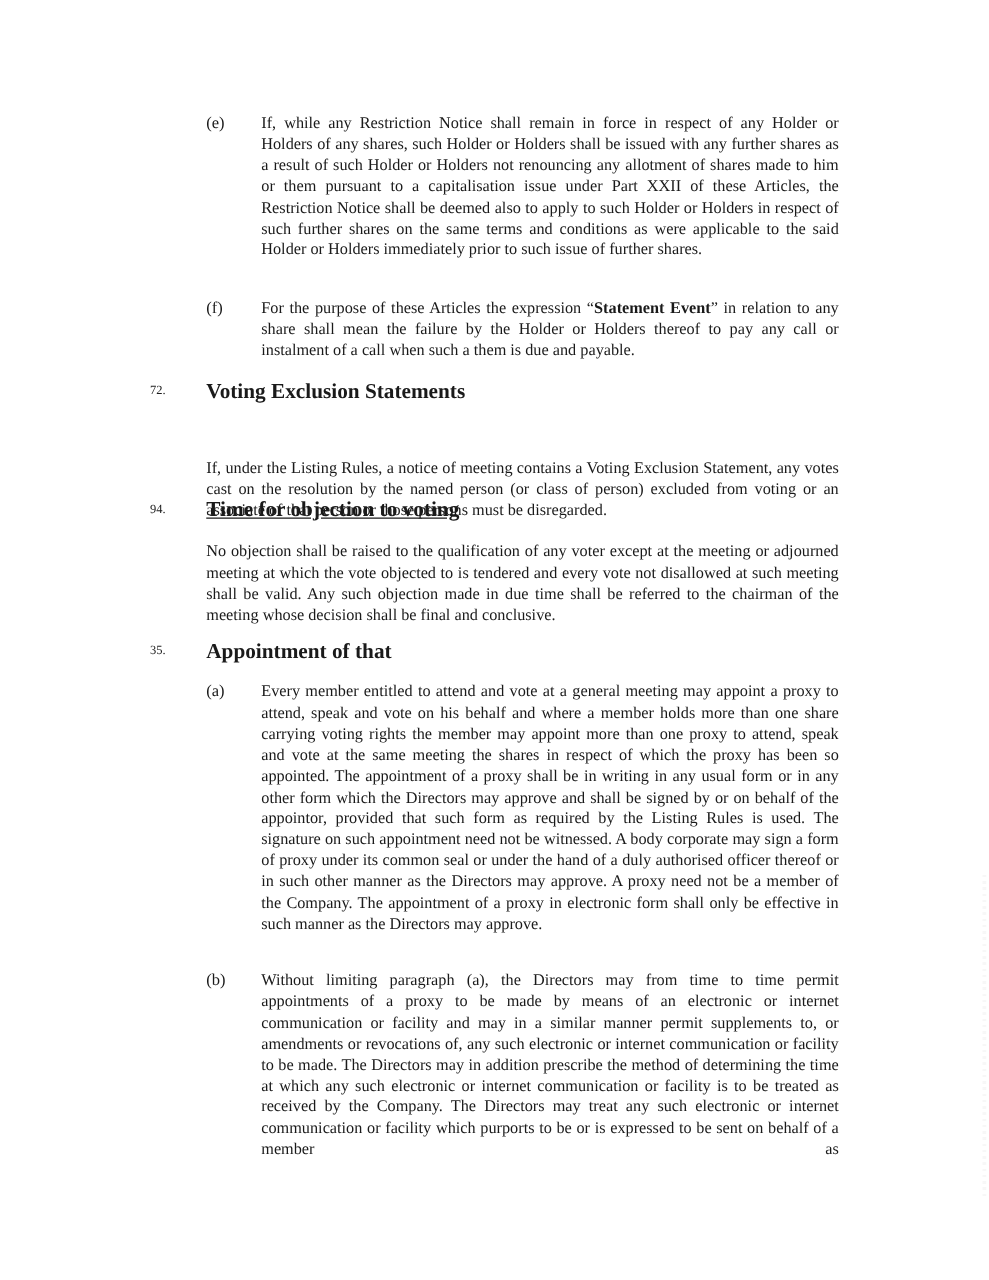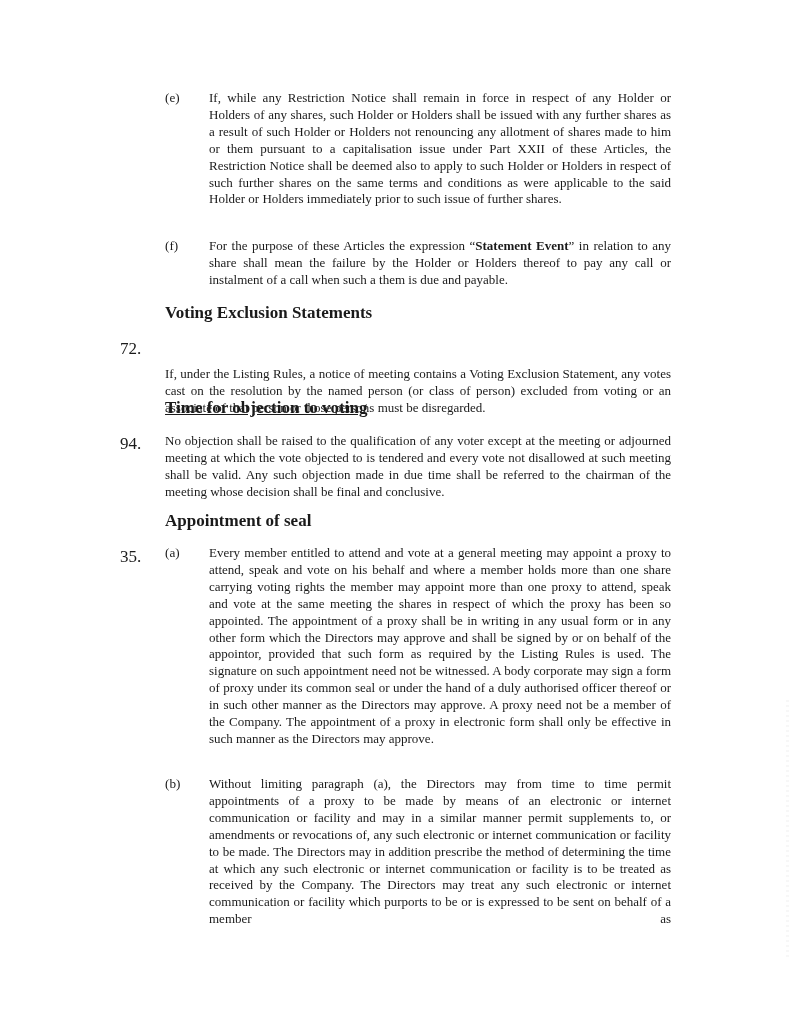--- a/index.html
+++ b/index.html
@@ -11,21 +11,21 @@
   .page { position: absolute; left: 0; top: 0; width: 791px; height: 1024px; }
   .para {
     position: absolute;
     font-size: 13px;
     line-height: 16.9px;
     text-align: justify;
     text-align-last: left;
   }
   .label { position: absolute; font-size: 13.2px; line-height: 16.9px; }
   .heading { position: absolute; font-size: 17px; line-height: 16.9px; font-weight: bold; }
-  .num { position: absolute; font-size: 17px; line-height: 16.9px; margin-top: 36px; }
+  .num { position: absolute; font-size: 10px; line-height: 16.9px; }
   b { font-weight: bold; }
   .scan-edge {
     position: absolute; left: 786px; top: 700px; width: 3px; height: 260px;
     background: repeating-linear-gradient(to bottom, #f2f2f2 0 2px, #ffffff 2px 5px);
     opacity: 0.6;
   }
 </style>
 </head>
 <body>
 
@@ -39,21 +39,21 @@
 
   <div class="num" style="left:120px; top:305px;">72.</div>
   <div class="heading" style="left:165px; top:305px;">Voting Exclusion Statements</div>
   <div class="para" style="left:165px; top:338px; width:506px;margin-top:28px;">If, under the Listing Rules, a notice of meeting contains a Voting Exclusion Statement, any votes cast on the resolution by the named person (or class of person) excluded from voting or an associate of that person or those persons must be disregarded.</div>
 
   <div class="num" style="left:120px; top:400px;">94.</div>
   <div class="heading" style="left:165px; top:400px;text-decoration:underline;">Time for objection to voting</div>
   <div class="para" style="left:165px; top:433px; width:506px;">No objection shall be raised to the qualification of any voter except at the meeting or adjourned meeting at which the vote objected to is tendered and every vote not disallowed at such meeting shall be valid.  Any such objection made in due time shall be referred to the chairman of the meeting whose decision shall be final and conclusive.</div>
 
   <div class="num" style="left:120px; top:513px;">35.</div>
-  <div class="heading" style="left:165px; top:513px;">Appointment of seal</div>
+  <div class="heading" style="left:165px; top:513px;">Appointment of that</div>
 
   <div class="label" style="left:165px; top:545px;">(a)</div>
   <div class="para" style="left:209px; top:545px; width:462px;">Every member entitled to attend and vote at a general meeting may appoint a proxy to attend, speak and vote on his behalf and where a member holds more than one share carrying voting rights the member may appoint more than one proxy to attend, speak and vote at the same meeting the shares in respect of which the proxy has been so appointed.  The appointment of a proxy shall be in writing in any usual form or in any other form which the Directors may approve and shall be signed by or on behalf of the appointor, provided that such form as required by the Listing Rules is used.  The signature on such appointment need not be witnessed.  A body corporate may sign a form of proxy under its common seal or under the hand of a duly authorised officer thereof or in such other manner as the Directors may approve.  A proxy need not be a member of the Company.  The appointment of a proxy in electronic form shall only be effective in such manner as the Directors may approve.</div>
 
   <div class="label" style="left:165px; top:776px;">(b)</div>
   <div class="para" style="left:209px; top:776px; width:462px; text-align-last: justify;">Without limiting paragraph (a), the Directors may from time to time permit appointments of a proxy to be made by means of an electronic or internet communication or facility and may in a similar manner permit supplements to, or amendments or revocations of, any such electronic or internet communication or facility to be made. The Directors may in addition prescribe the method of determining the time at which any such electronic or internet communication or facility is to be treated as received by the Company. The Directors may treat any such electronic or internet communication or facility which purports to be or is expressed to be sent on behalf of a member as</div>
 
   <div class="scan-edge"></div>
 </div>
 

